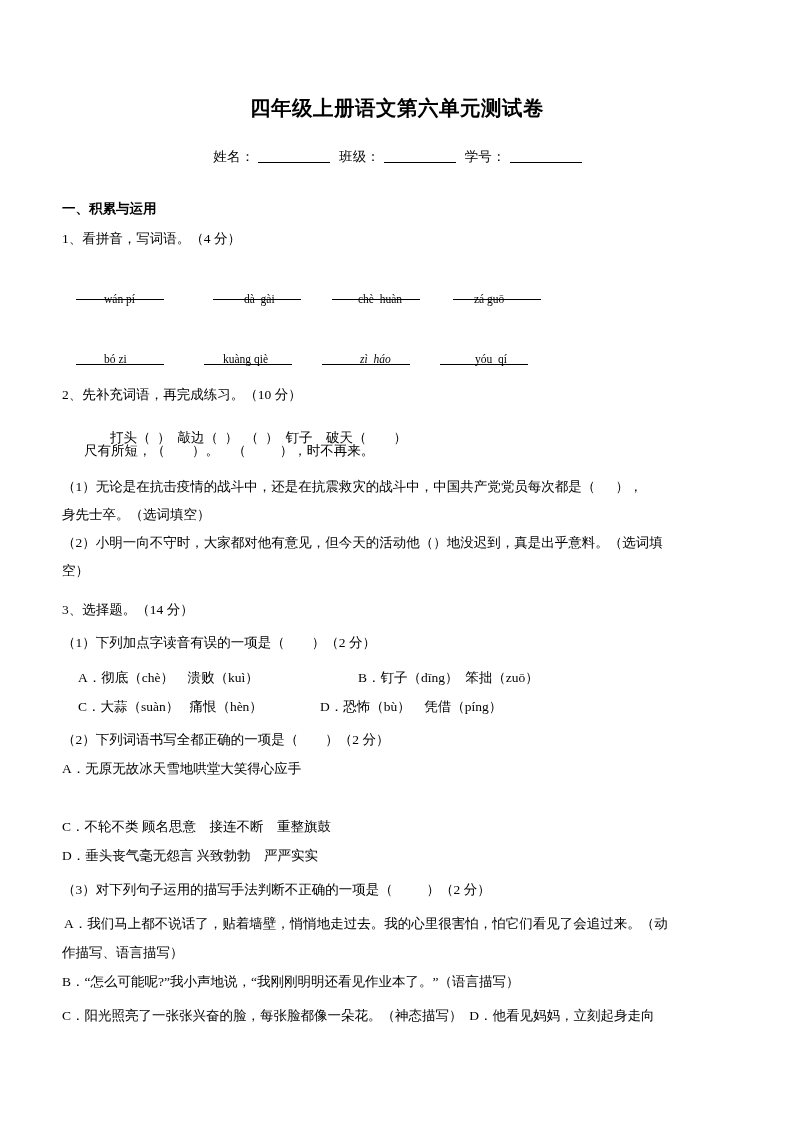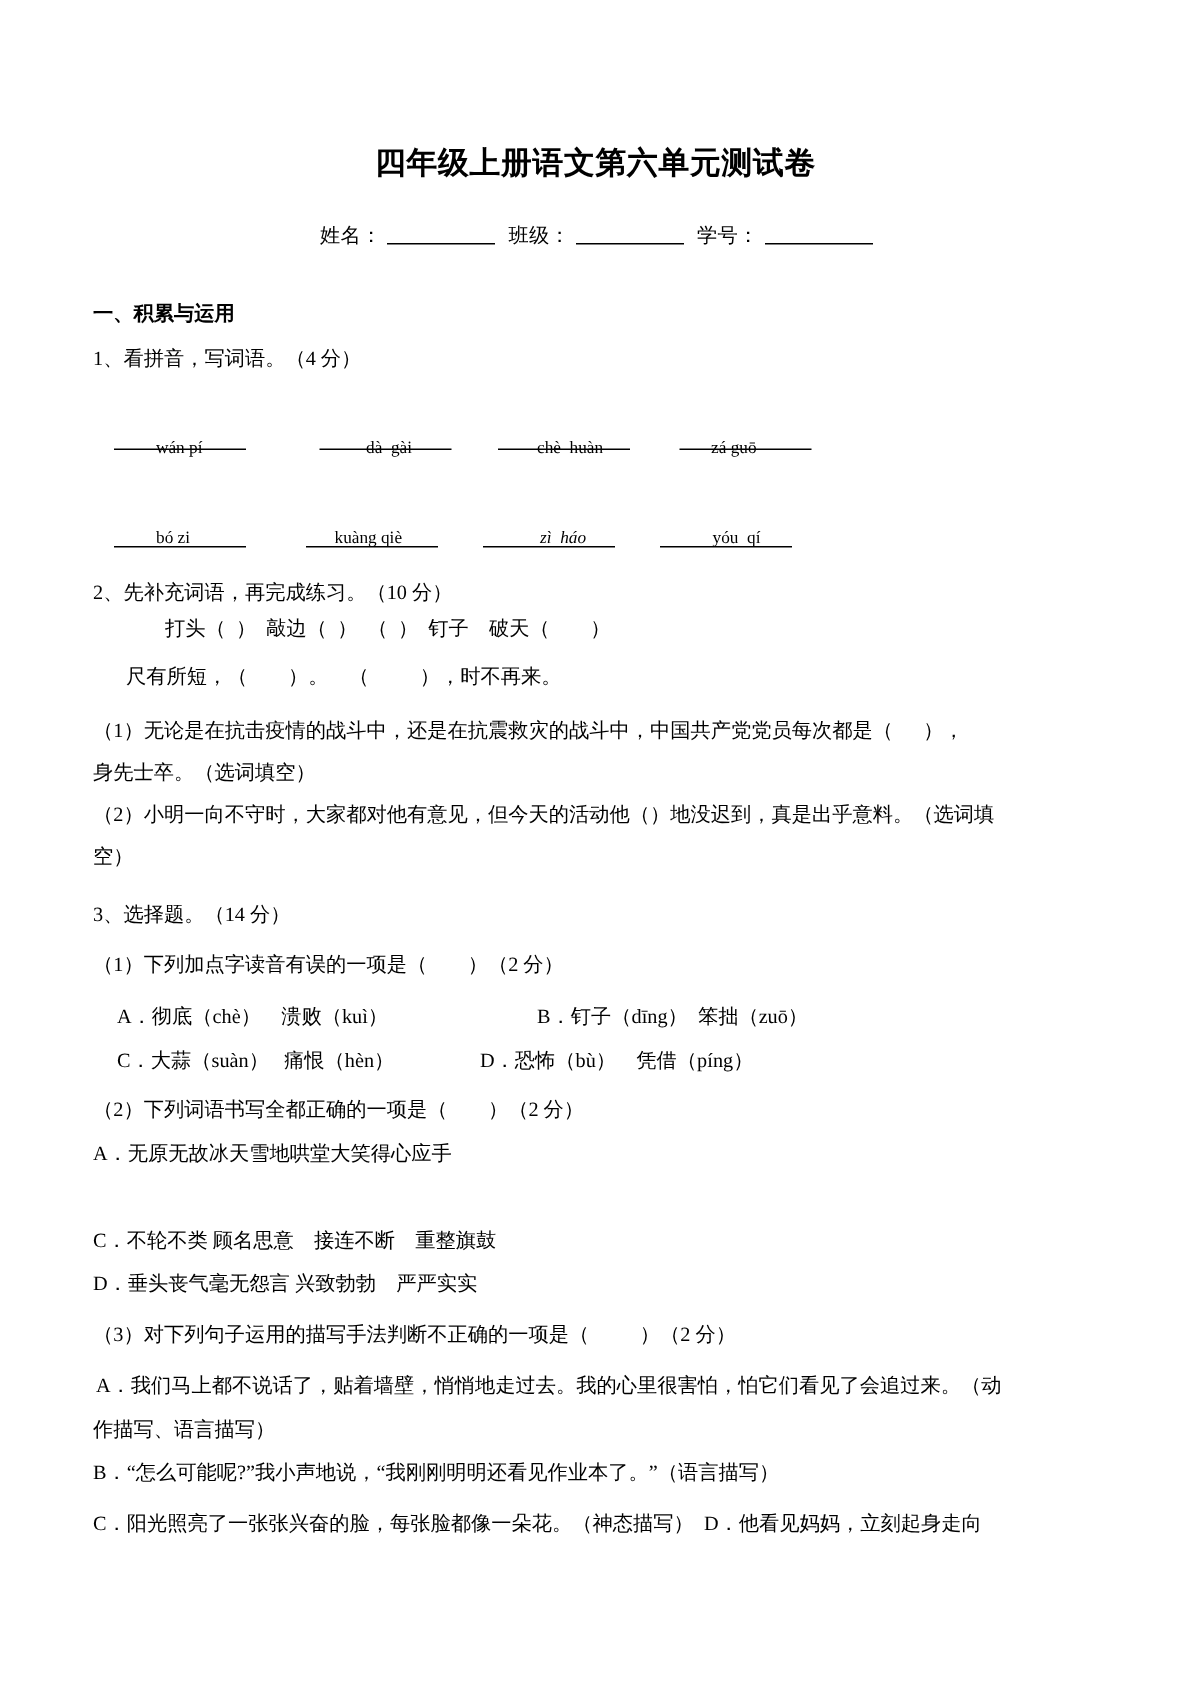--- a/index.html
+++ b/index.html
@@ -147,21 +147,21 @@
   </div>
 
   <div class="blank-row" style="top:354px;">
     <span class="blank" style="left:14px;  width:88px;"></span>
     <span class="blank" style="left:142px; width:88px;"></span>
     <span class="blank" style="left:260px; width:88px;"></span>
     <span class="blank" style="left:378px; width:88px;"></span>
   </div>
 
   <div class="line ln-indent" style="top:385px;">2、先补充词语，再完成练习。（10 分）</div>
-  <div class="line" style="left:110px; top:409px;">打头（  ）  敲边（  ）  （  ）  钉子    破天（        ）</div>
+  <div class="line" style="left:110px; top:428px;">打头（  ）  敲边（  ）  （  ）  钉子    破天（        ）</div>
   <div class="line" style="left:84px; top:441px;">尺有所短，（        ）。    （          ），时不再来。</div>
 
   <div class="line" style="left:62px; top:477px;">（1）无论是在抗击疫情的战斗中，还是在抗震救灾的战斗中，中国共产党党员每次都是（      ），</div>
   <div class="line" style="left:62px; top:505px;">身先士卒。（选词填空）</div>
   <div class="line" style="left:62px; top:533px;">（2）小明一向不守时，大家都对他有意见，但今天的活动他（）地没迟到，真是出乎意料。（选词填</div>
   <div class="line" style="left:62px; top:561px;">空）</div>
 
   <div class="line ln-indent" style="top:600px;">3、选择题。（14 分）</div>
 
   <div class="line" style="left:62px; top:633px;">（1）下列加点字读音有误的一项是（        ）（2 分）</div>

